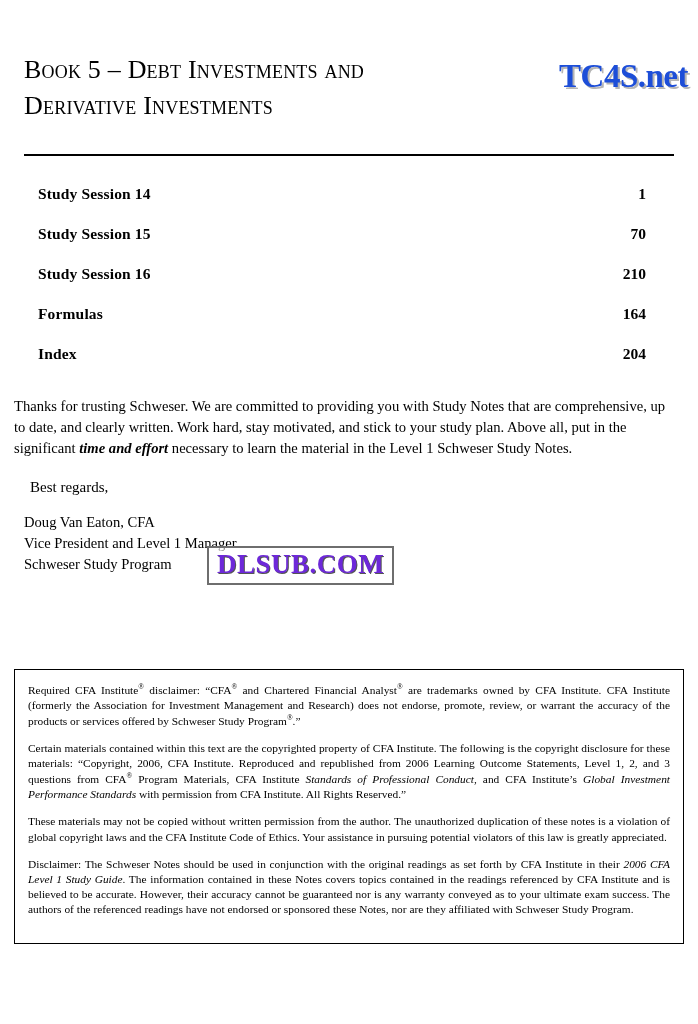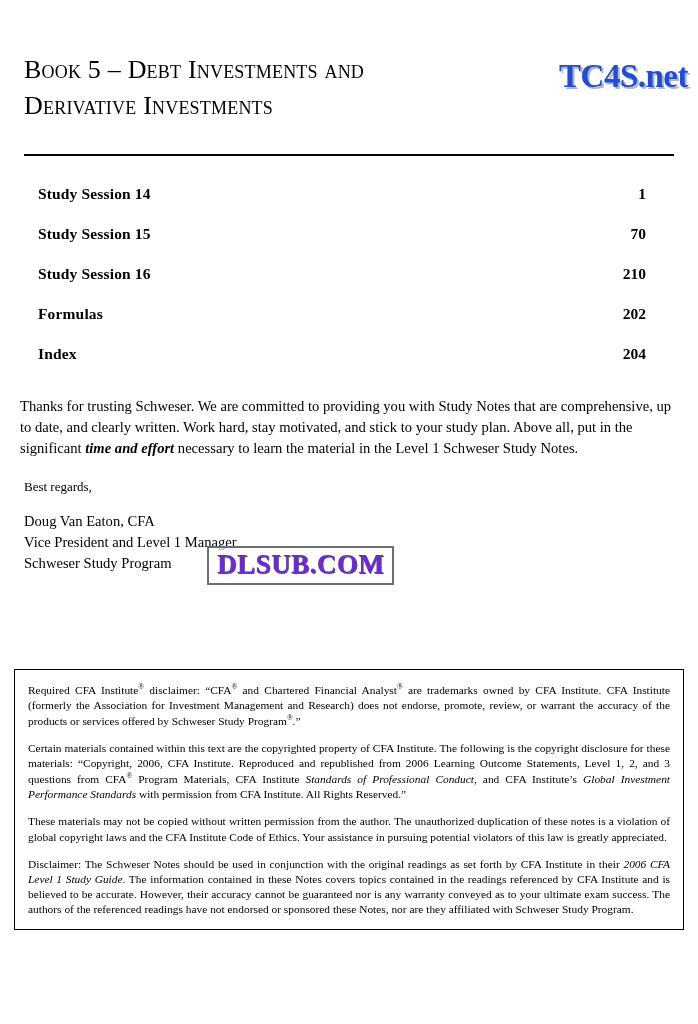--- a/index.html
+++ b/index.html
@@ -70,32 +70,32 @@
   .toc-row .label {
     letter-spacing: 0.15px;
   }
   .toc-row .page-no {
     font-weight: bold;
     padding-right: 14px;
   }
 
   
   .body-text {
-    margin: 22px 10px 0 6px;
+    margin: 22px 10px 0 0;
     font-size: 14.6px;
     line-height: 1.45;
     text-align: left;
   }
   .body-text em {
     font-style: italic;
     font-weight: bold;
   }
   .best-regards {
-    margin: 20px 10px 0 10px;
-    font-size: 13px;
+    margin: 20px 10px 0 16px;
+    font-size: 15px;
   }
   .signature {
     margin: 16px 10px 0 10px;
     font-size: 14.6px;
     line-height: 1.42;
   }
 
   
   .wm-mid {
     position: absolute;
@@ -113,21 +113,21 @@
   }
 
   
   .disclaimer {
     position: absolute;
     left: 14px;
     top: 617px;
     width: 670px;
     box-sizing: border-box;
     border: 1.4px solid #000;
-    padding: 12px 13px 12px 13px;
+    padding: 12px 13px 26px 13px;
   }
   .disclaimer p {
     margin: 0 0 12px 0;
     font-size: 11.4px;
     line-height: 1.33;
     text-align: justify;
   }
   .disclaimer p:last-child {
     margin-bottom: 0;
   }
@@ -161,21 +161,21 @@
     <div class="toc-row">
       <span class="label">Study Session 15</span>
       <span class="page-no">70</span>
     </div>
     <div class="toc-row">
       <span class="label">Study Session 16</span>
       <span class="page-no">210</span>
     </div>
     <div class="toc-row">
       <span class="label">Formulas</span>
-      <span class="page-no">202</span>
+      <span class="page-no">164</span>
     </div>
     <div class="toc-row">
       <span class="label">Index</span>
       <span class="page-no">204</span>
     </div>
   </div>
 
   <p class="body-text"><span>Thanks for trusting Schweser. We are committed to providing you with Study Notes that are comprehensive, up to date, and clearly written. Work hard, stay motivated, and stick to your study plan. Above all, put in the significant </span><em>time and effort</em><span> necessary to learn the material in the Level 1 Schweser Study Notes.</span></p>
 
   <p class="best-regards">Best regards,</p>

